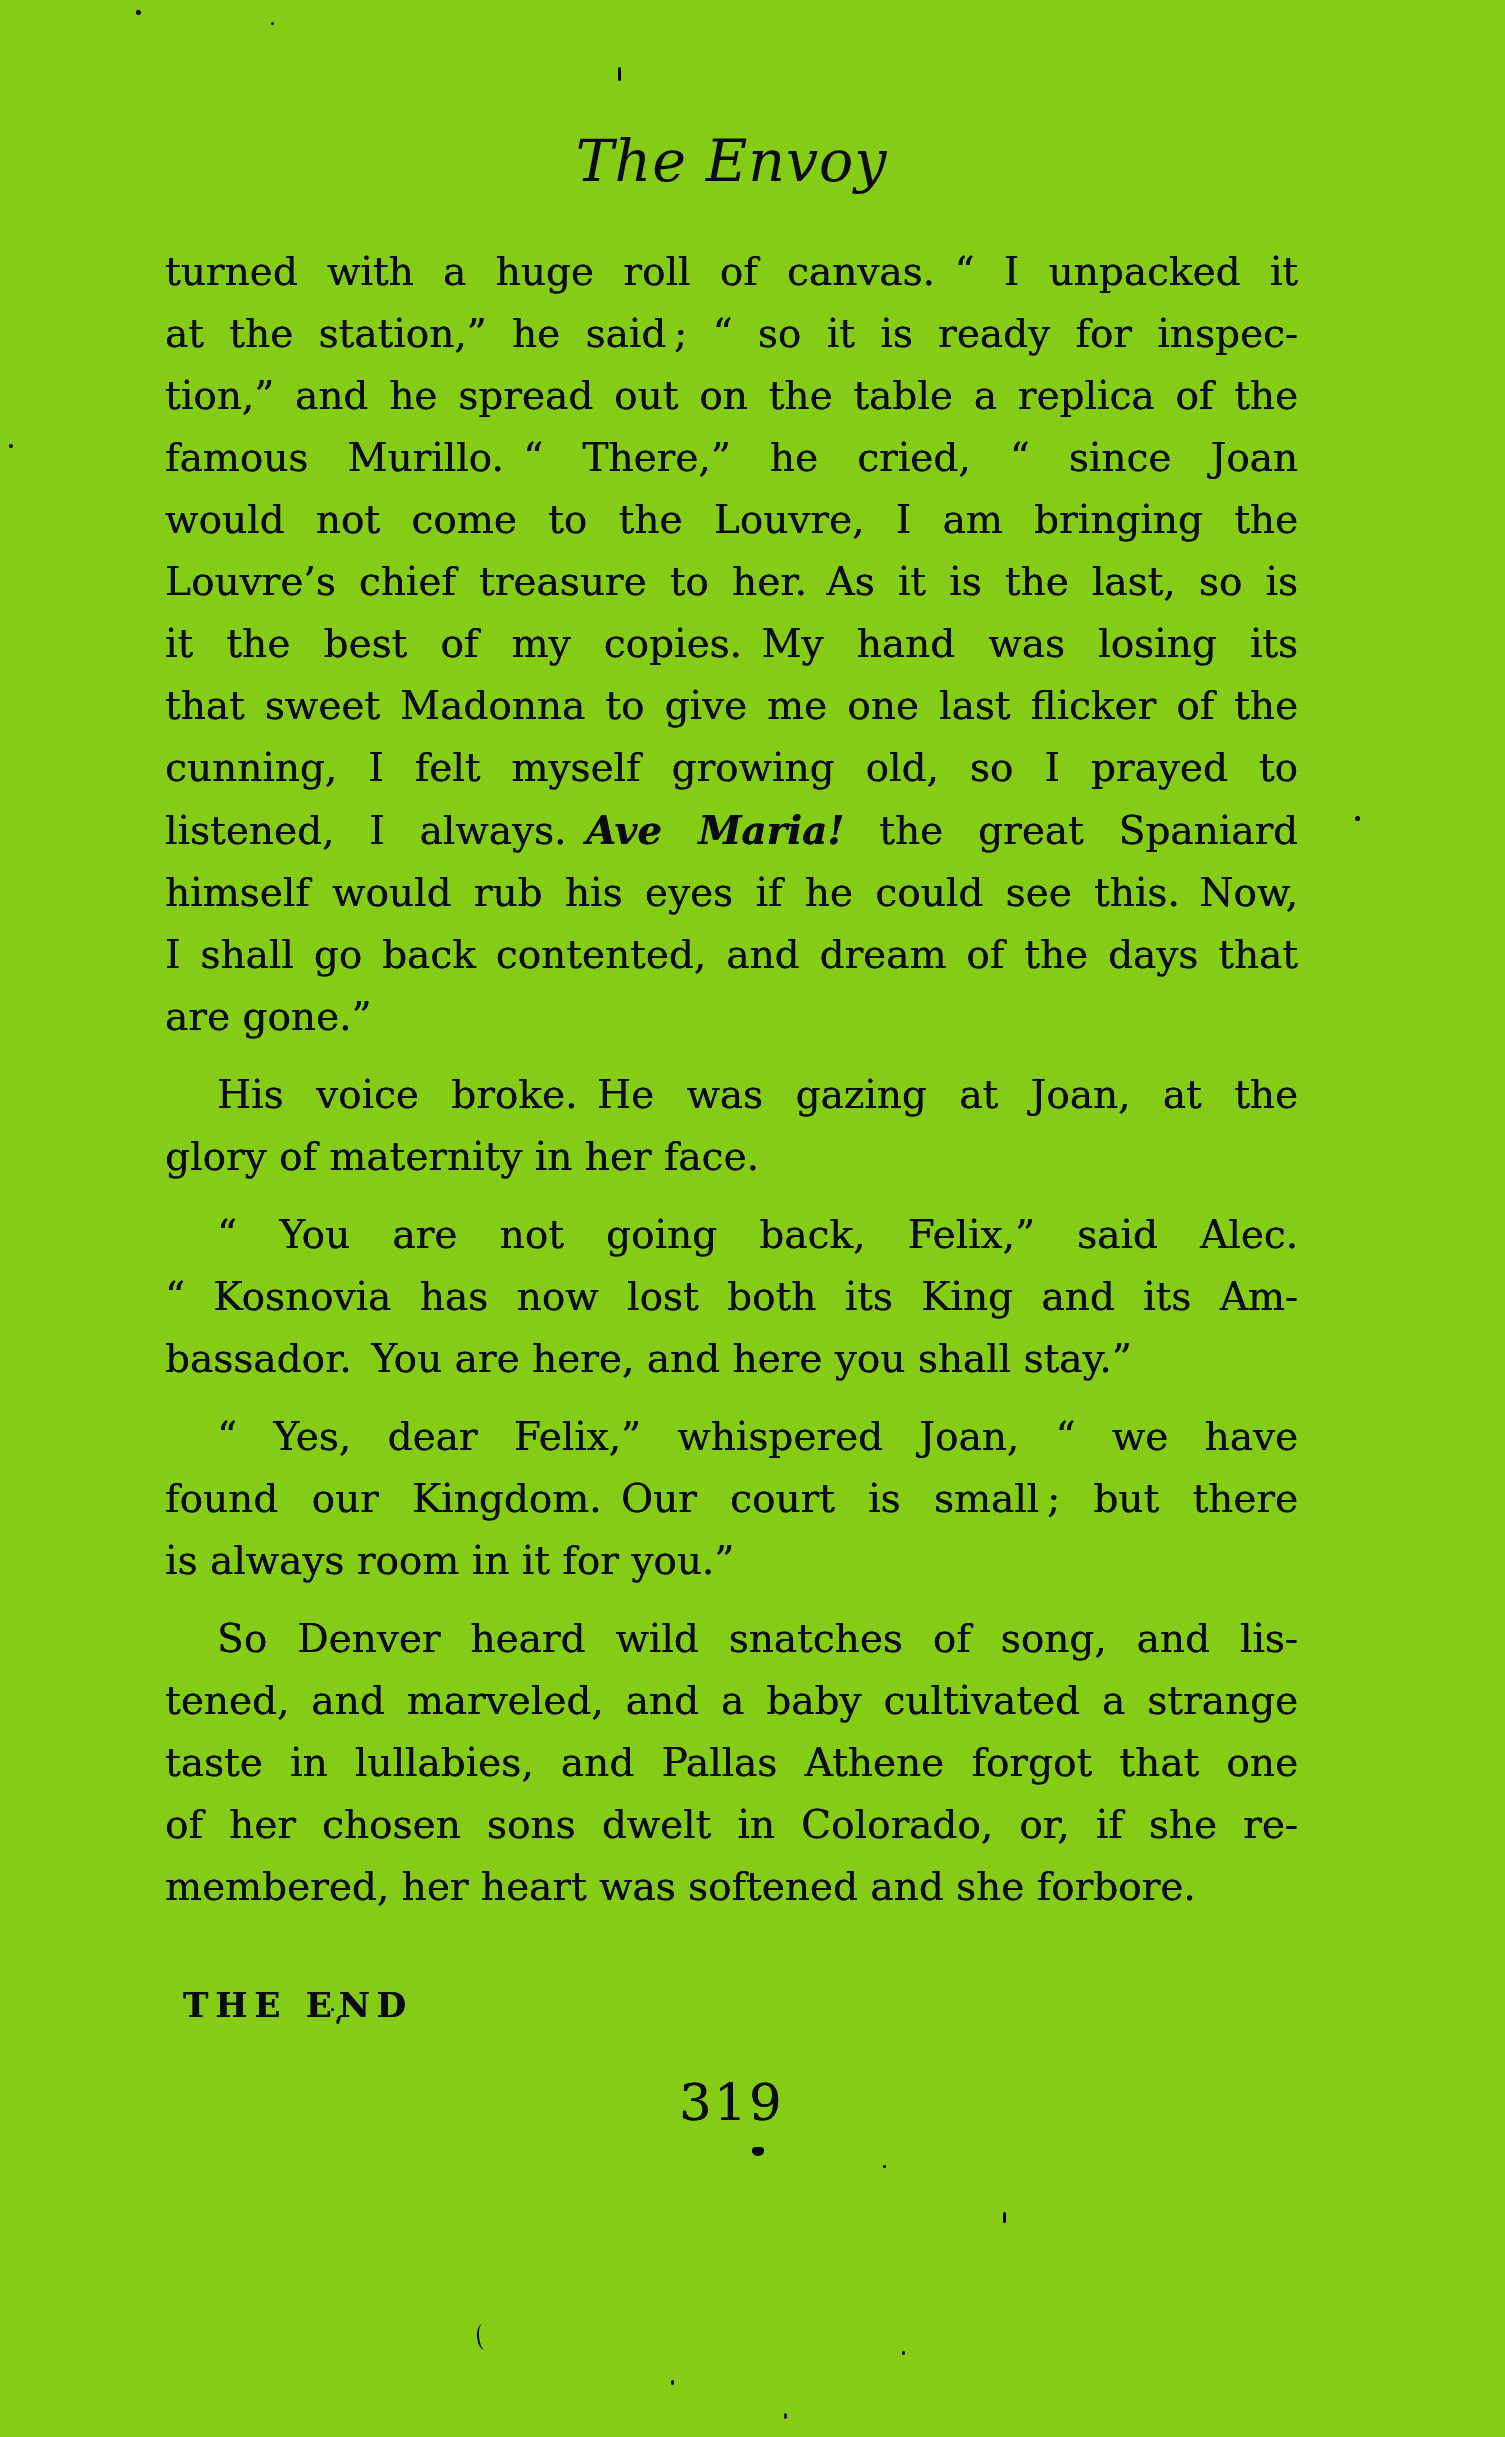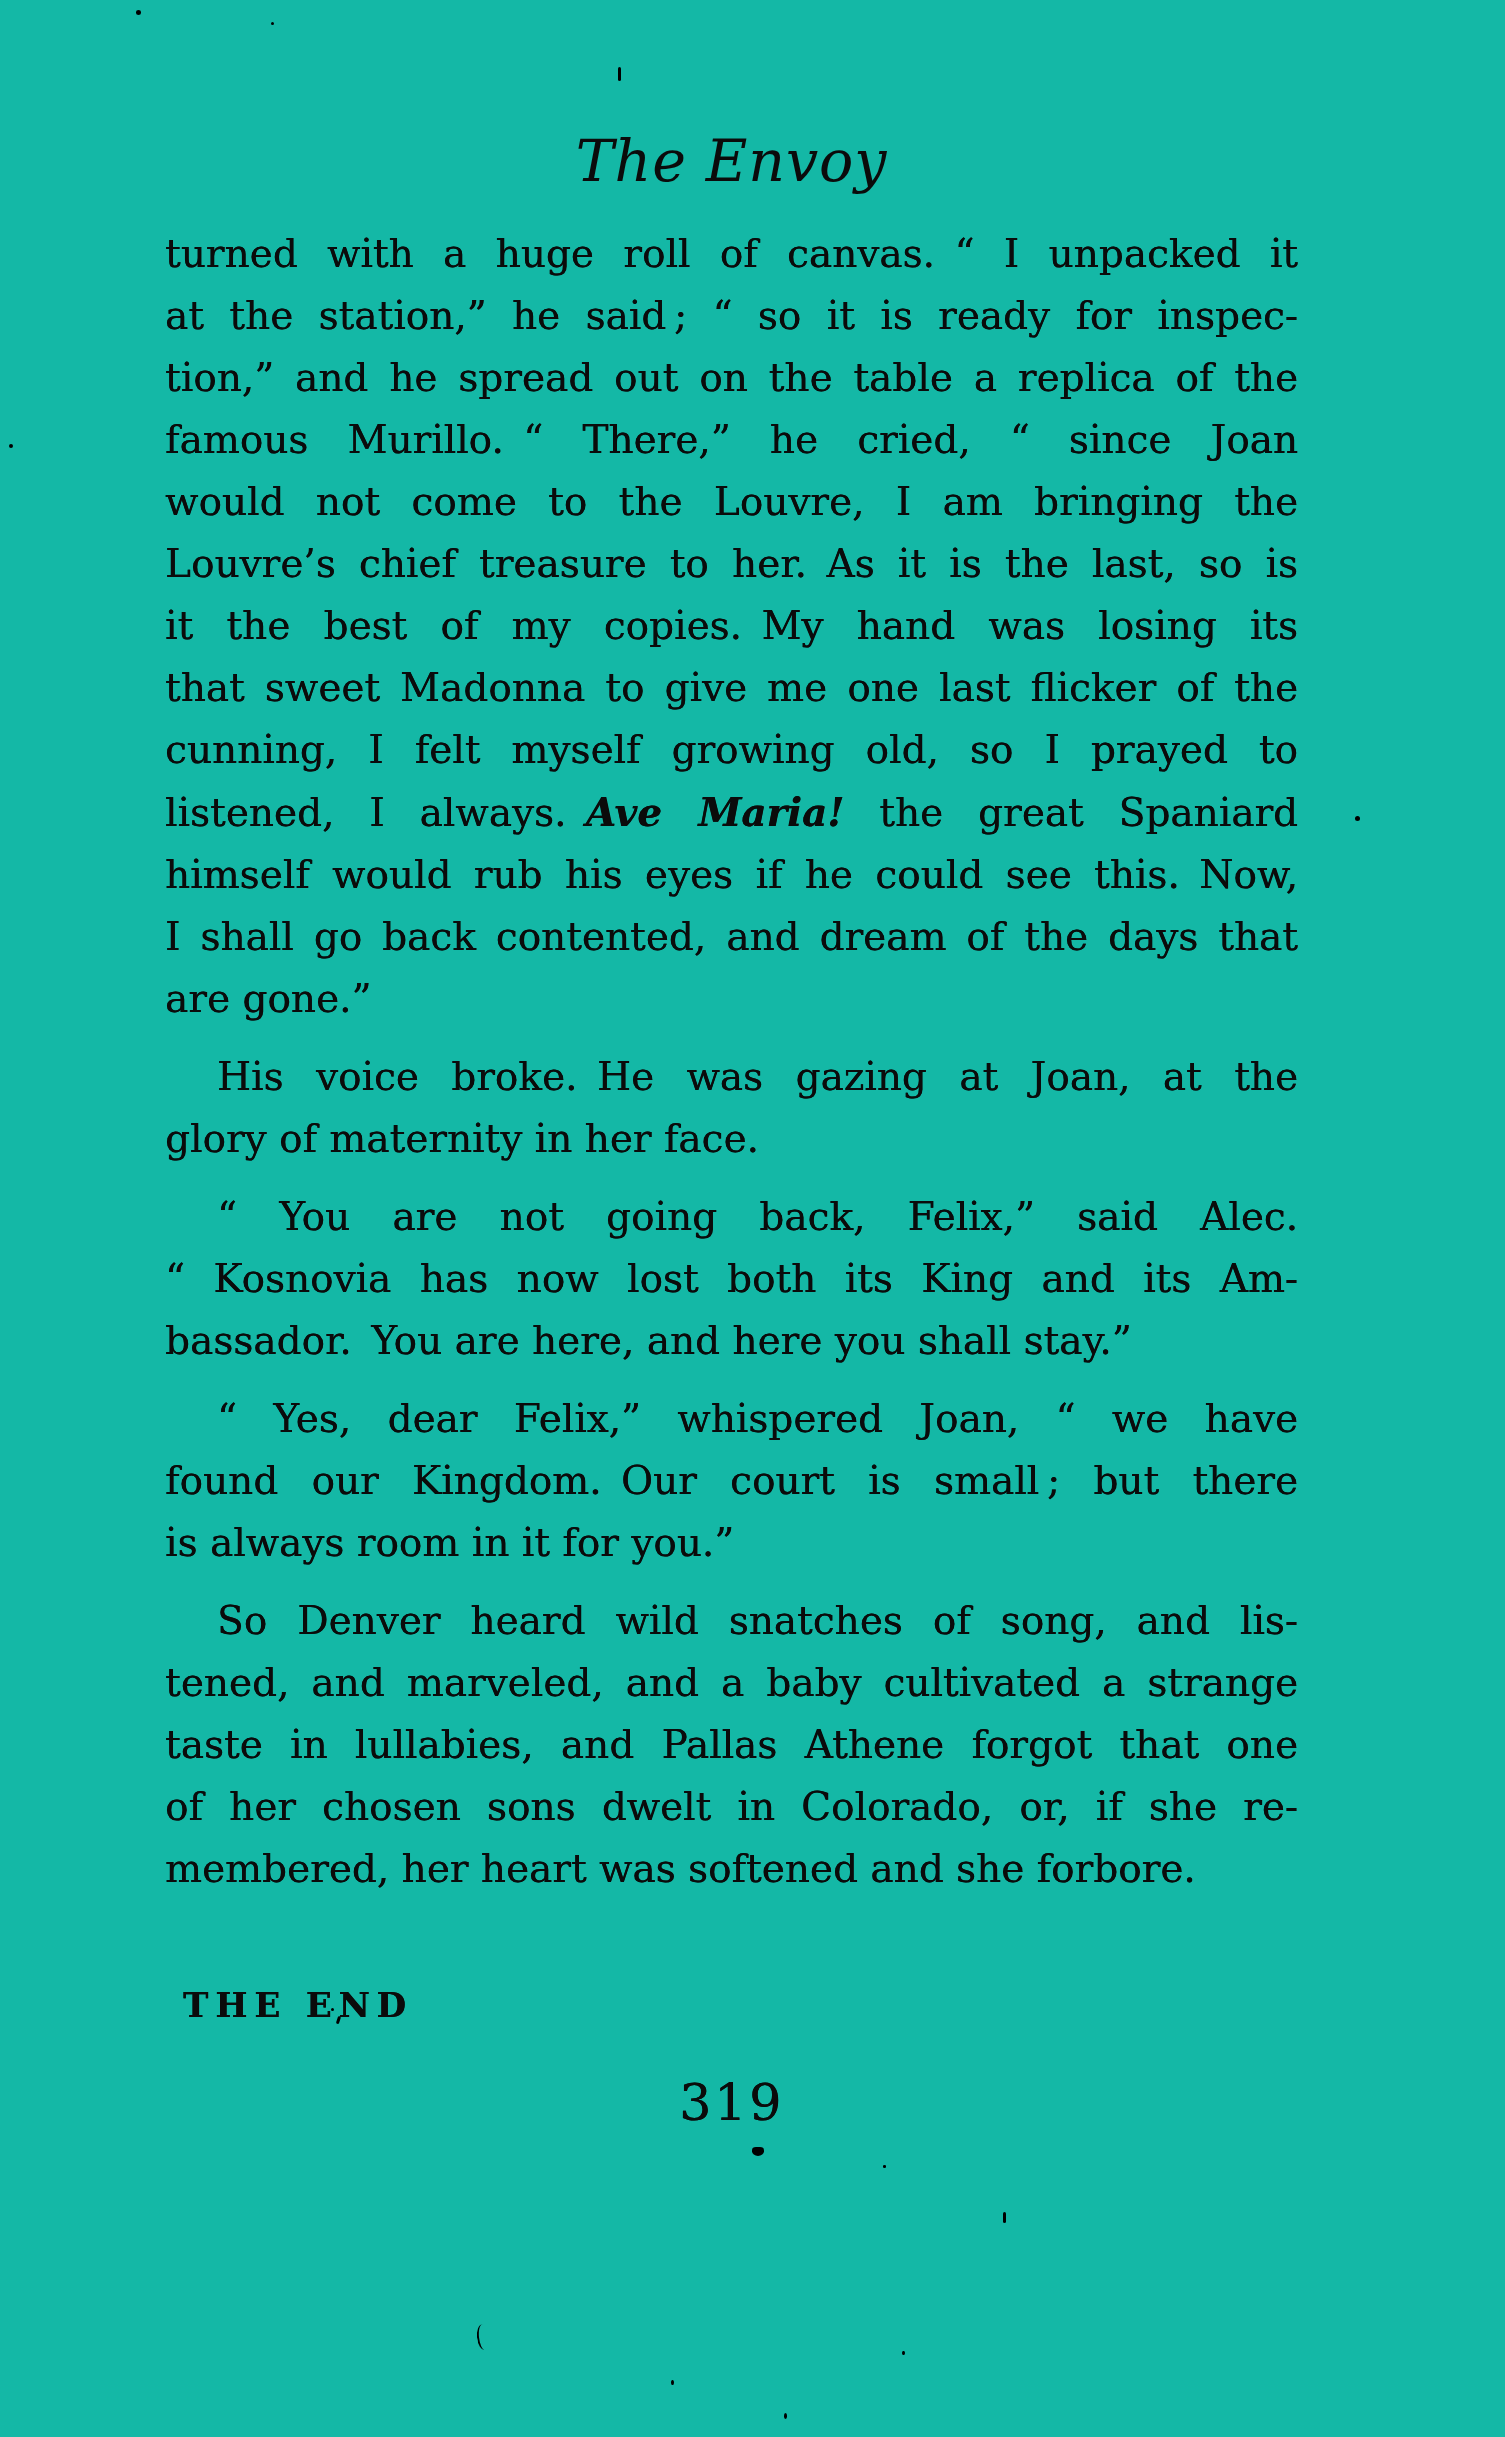--- a/index.html
+++ b/index.html
@@ -1,27 +1,27 @@
 <!DOCTYPE html>
 <html style="font-size:13.7px"><head>
 <meta charset="utf-8">
 <style>
   html,body{margin:0;padding:0;background:#ffffff;}
   .page{
     position:absolute;top:0;left:0;width:1505px;height:2438px;
-    background:#14b8a6;color:#0b0b0b;overflow:hidden;
+    background:#84cc16;color:#0b0b0b;overflow:hidden;
     font-family:"DejaVu Serif", serif;
   }
   .running-header{
     position:absolute;left:165px;top:125px;width:1133px;
     text-align:center;font-style:italic;font-size:57px;line-height:72px;
     letter-spacing:0.9px;
   }
   .textblock{
-    position:absolute;left:165px;top:223px;width:1133px;
+    position:absolute;left:165px;top:241px;width:1133px;
     font-size:39px;line-height:62px;
     text-shadow:0.3px 0 0 currentColor;
   }
   .line{min-height:62px;}
   .j{text-align:justify;text-align-last:justify;}
   .ind{text-indent:52px;margin-top:16px;}
   .it{font-style:italic;font-weight:bold;}
   .the-end{
     position:absolute;left:183px;top:1985px;width:1133px;
     text-align:left;font-size:34px;font-weight:bold;letter-spacing:6.9px;

